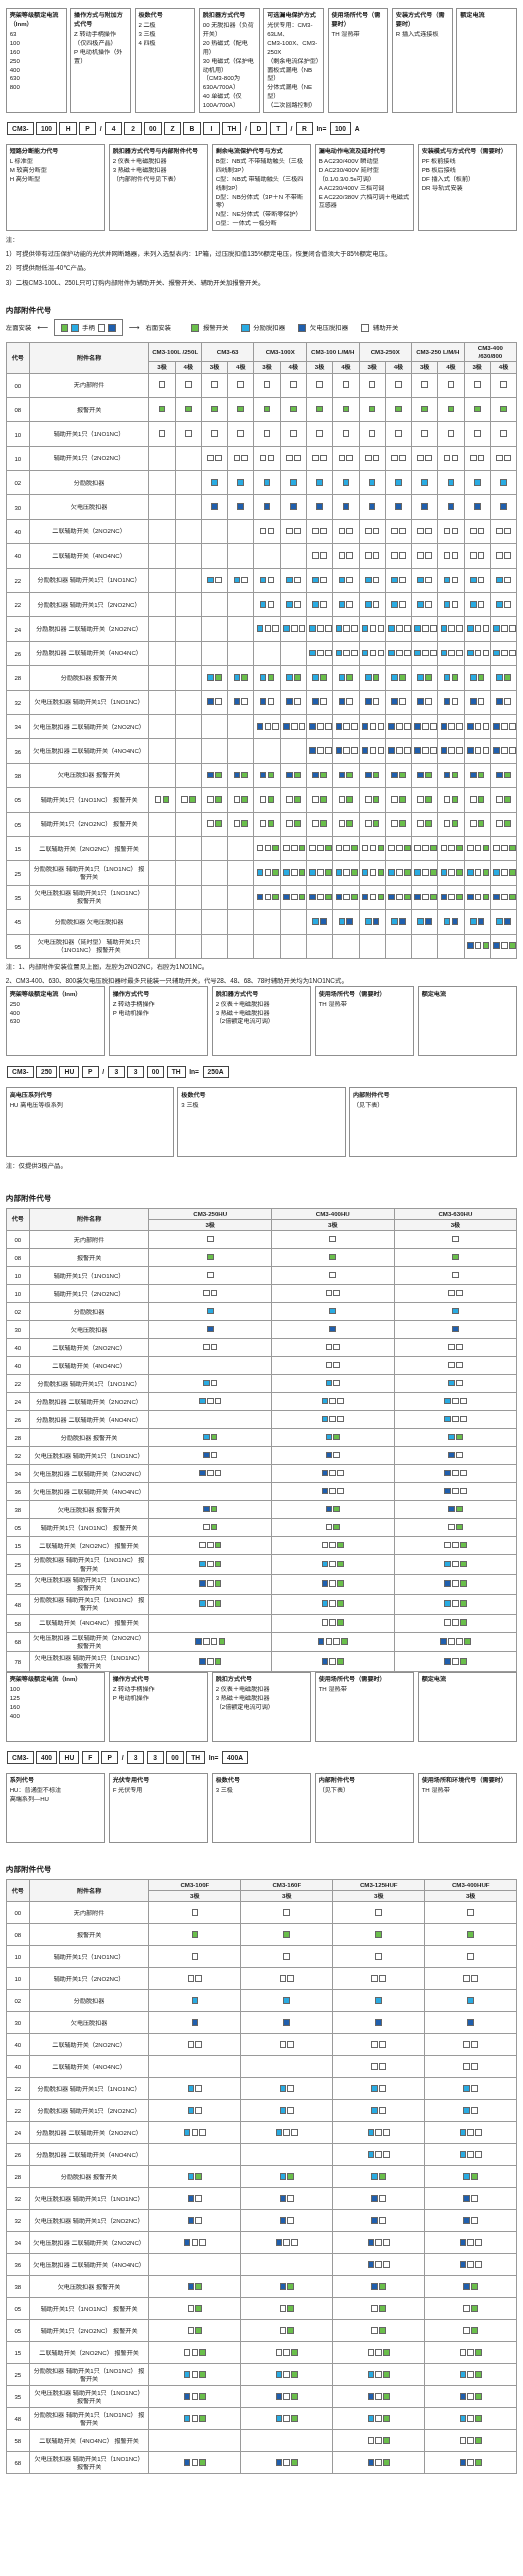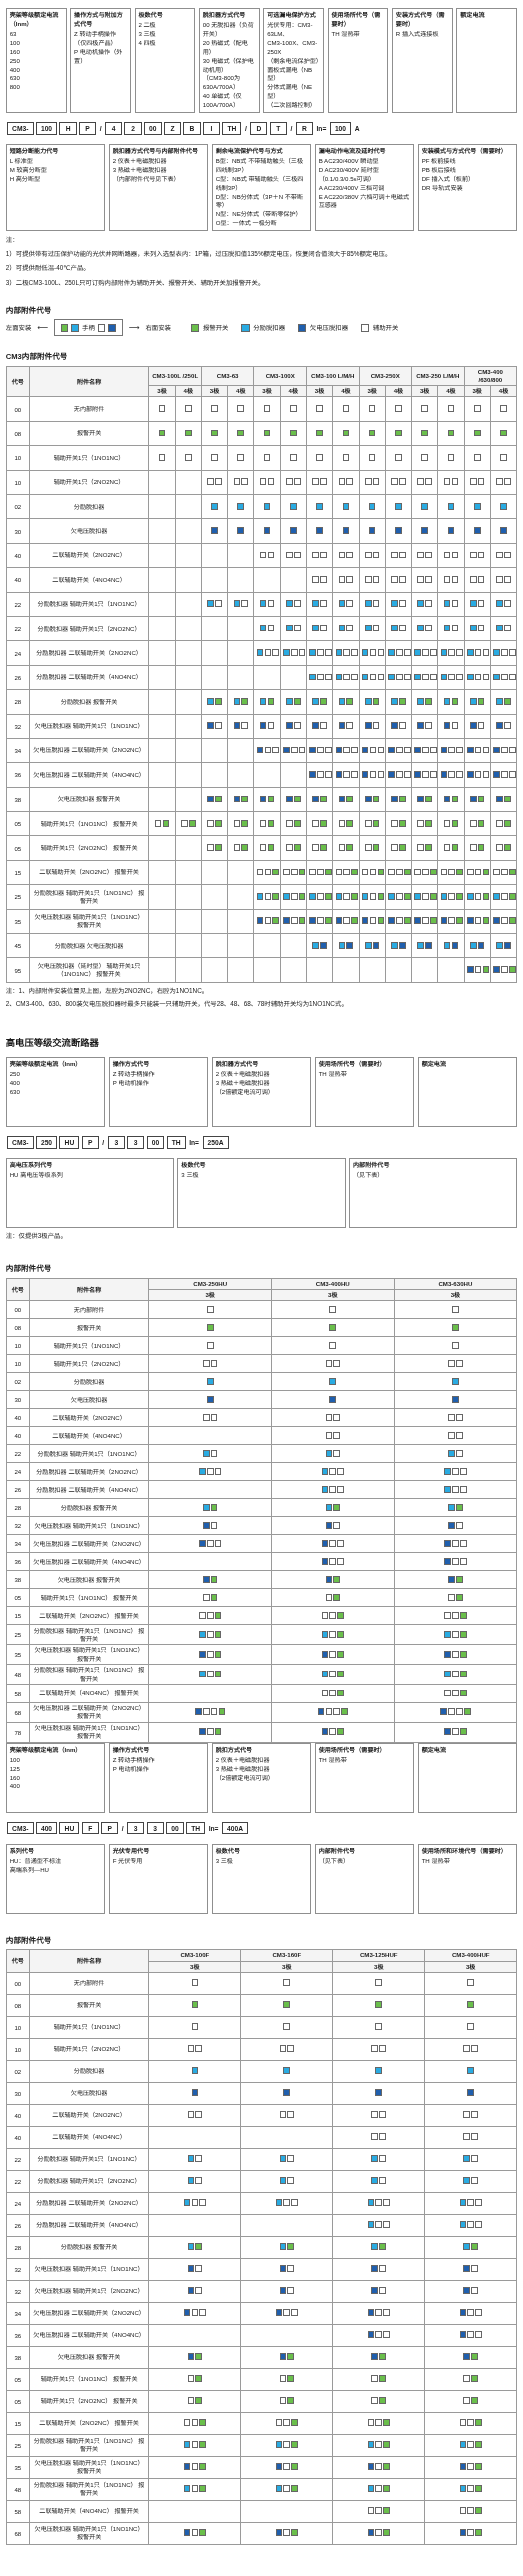--- a/index.html
+++ b/index.html
@@ -198,21 +198,20 @@
           <span class="legend-sq" style="background: rgb(31, 95, 174);"></span>
           <span class="legend-label">欠电压脱扣器</span>
         </span>
         <span class="legend-chip">
           <span class="legend-sq" style="background: rgb(255, 255, 255);"></span>
           <span class="legend-label">辅助开关</span>
         </span>
       </div>
   </div>
 
-  <h3 class="table-title">CM3内部附件代号</h3>
   <div>
       <table class="acc-table t-main">
         <thead>
           <tr>
             <th class="col-code" rowspan="2">代号</th>
             <th class="col-name" rowspan="2">附件名称</th>
             <th class="col-prod" colspan="2">CM3-100L /250L</th>
             <th class="col-prod" colspan="2">CM3-63</th>
             <th class="col-prod" colspan="2">CM3-100X</th>
             <th class="col-prod" colspan="2">CM3-100 L/M/H</th>
@@ -1439,21 +1438,20 @@
                 <span class="mark" style="background: rgb(255, 255, 255);"></span>
                 <span class="mark" style="background: rgb(106, 191, 75);"></span>
               </span></td>
           </tr>
         </tbody>
       </table>
       <div class="table-note">注：1、内部附件安装位置见上图，左腔为2NO2NC，右腔为1NO1NC。</div>
       <div class="table-note">2、CM3-400、630、800装欠电压脱扣器时最多只能装一只辅助开关，代号28、48、68、78时辅助开关均为1NO1NC式。</div>
     </div>
 
-  <h2 class="section-title">高电压等级交流断路器</h2>
   <section class="diag" data-diagram="d2">
       <div class="diag-row">
         <div class="spec-box">
           <div class="spec-title">壳架等级额定电流（Inm）</div>
           <div class="spec-line">250</div>
           <div class="spec-line">400</div>
           <div class="spec-line">630</div>
         </div>
         <div class="spec-box">
           <div class="spec-title">操作方式代号</div>

